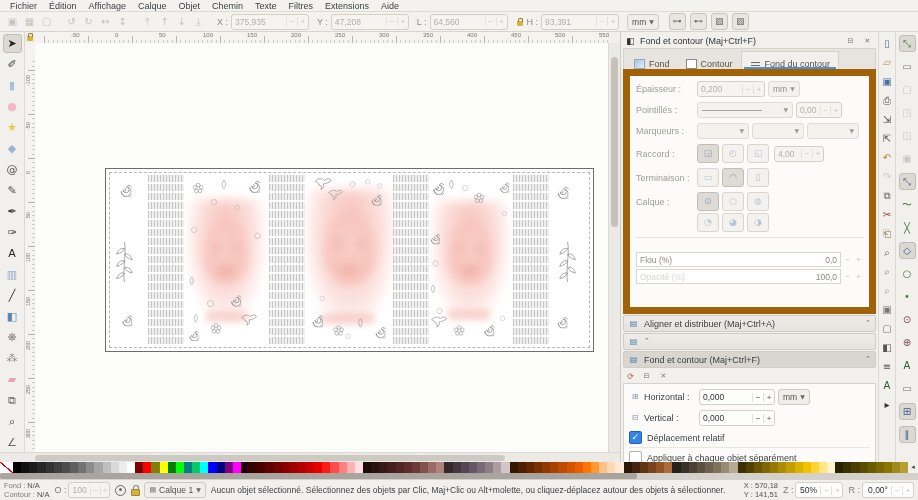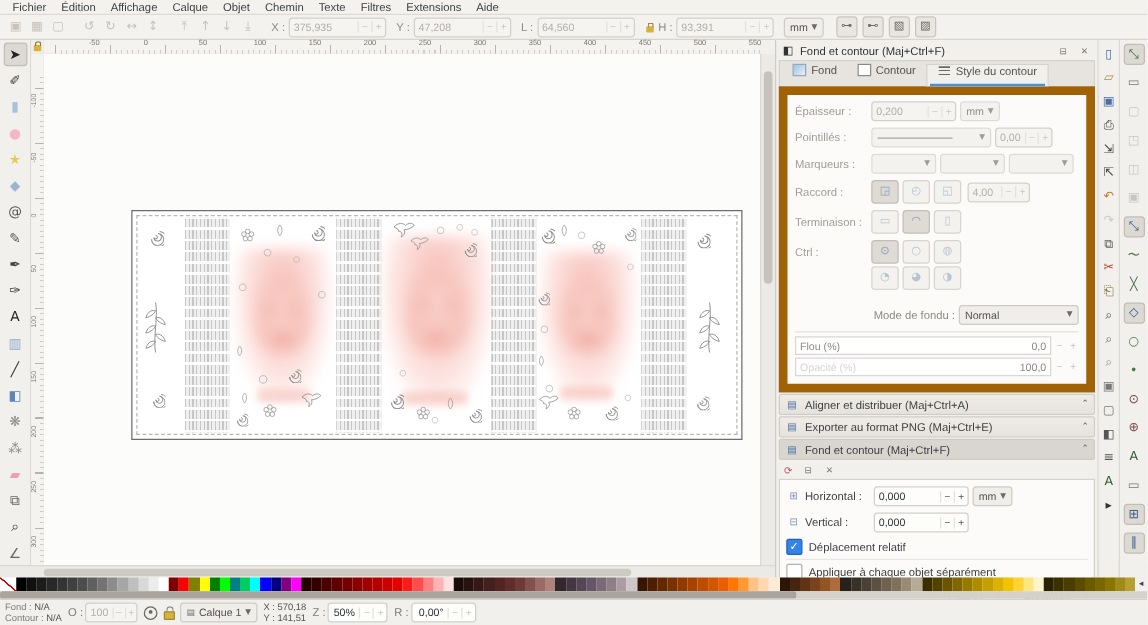--- a/index.html
+++ b/index.html
@@ -91,21 +91,21 @@
   .sb-xy{font-size:7.5px;line-height:9px;text-align:left;color:#55514b}
   .sb-spin{display:flex;align-items:center;gap:2px}
   
   #docks{left:620px;top:32px;width:258px;height:430px;background:#f2f0ed;border-left:1px solid #cfccc6;
          box-sizing:border-box;padding:2px;display:flex;flex-direction:column}
   .dlg-title{height:14px;display:flex;align-items:center;gap:4px;padding:0 2px}
   .dlg-title .t{flex:1;color:#2e3436;font-size:9px}
   .wbtn{width:11px;height:11px;display:flex;align-items:center;justify-content:center;font-size:7px;color:#7a766f;border:1px solid transparent;border-radius:2px}
   .dlg-ic{width:11px;height:11px;font-size:9px;display:flex;align-items:center;justify-content:center}
   .tabbar{height:18px;background:#e7e4df;border:1px solid #d5d1cb;border-bottom:none;display:flex;align-items:stretch;padding:2px 2px 0}
-  .tab{display:flex;align-items:flex-start;gap:4px;padding:0 8px;color:#55514b;position:relative}
+  .tab{display:flex;align-items:flex-end;gap:4px;padding:0 8px;color:#55514b;position:relative}
   .tab.active{background:#f2f0ed;border:1px solid #d5d1cb;border-bottom:none}
   .tab.active::after{content:'';position:absolute;left:2px;right:2px;bottom:0;height:2px;background:#4a90d9}
   .sq-fill{width:9px;height:8px;background:linear-gradient(135deg,#9ec3e6,#e8f0f8);border:1px solid #9aa7b5}
   .sq-stroke{width:9px;height:8px;background:#fff;border:1px solid #8d8983}
   .sq-dash{width:11px;height:8px;background:repeating-linear-gradient(0deg,#6d6962 0 1px,transparent 1px 3px);background-size:9px 7px;background-repeat:no-repeat;background-position:1px 1px}
   .panel-body{background:#fcfbfa;border:7px solid #a16207;padding:5px 6px 4px;display:flex;flex-direction:column}
   .row{display:flex;align-items:center;margin-bottom:5px;gap:3px}
   .row .rl{width:58px;color:#a19d96;flex:none}
   .tbtn{width:20px;height:17px;border:1px solid #d8d4cf;border-radius:3px;background:#f4f2ef;
         display:flex;align-items:center;justify-content:center;font-size:9px;color:#b9c4d2}
@@ -410,21 +410,21 @@
       <span class="tab">
           <span class="sq-fill"></span>
           <span>Fond</span>
         </span>
       <span class="tab">
           <span class="sq-stroke"></span>
           <span>Contour</span>
         </span>
       <span class="tab active">
           <span class="sq-dash"></span>
-          <span>Style du contour</span>
+          <span>Fond du contour</span>
         </span>
     </div>
     <div class="panel-body" style="height:222px">
       <div class="row">
         <span class="rl">Épaisseur :</span>
         <span class="entry dis" style="width:66px">
             <span class="num">0,200</span>
             <span class="sp">−</span>
             <span class="sp">+</span>
           </span>
@@ -468,39 +468,32 @@
             <span class="sp">+</span>
           </span>
       </div>
       <div class="row">
         <span class="rl">Terminaison :</span>
         <span class="tbtn ic">▭</span>
         <span class="tbtn on ic">◠</span>
         <span class="tbtn ic">▯</span>
       </div>
       <div class="row" style="margin-bottom:2px">
-        <span class="rl">Ctrl :</span>
+        <span class="rl">Calque :</span>
         <span class="tbtn on ic">⊙</span>
         <span class="tbtn ic">○</span>
         <span class="tbtn ic">◍</span>
       </div>
       <div class="row">
         <span class="rl"></span>
         <span class="tbtn ic">◔</span>
         <span class="tbtn ic">◕</span>
         <span class="tbtn ic">◑</span>
       </div>
-      <div class="row" style="margin-top:auto;justify-content:flex-end">
-        <span style="color:#8d8983">Mode de fondu :</span>
-        <span class="dd" style="width:86px;justify-content:space-between">
-            <span>Normal</span>
-            <span class="ar ic">▼</span>
-          </span>
-      </div>
-      <div style="border-top:1px solid #e4e1db;padding-top:3px">
+      <div style="border-top:1px solid #e4e1db;padding-top:14px">
         <div class="slider-row">
           <span class="slider-entry">
             <span class="sl">Flou (%)</span>
               <span class="sv">0,0</span>
           </span>
             <span class="sp2">−</span>
             <span class="sp2">+</span>
         </div>
         <div class="slider-row">
           <span class="slider-entry">
@@ -517,21 +510,20 @@
   <div>
 
       <div class="dock-h">
         <span class="dlg-ic ic" style="color:#4a6fa5;font-size:8px">▤</span>
         <span class="dt">Aligner et distribuer (Maj+Ctrl+A)</span>
         <span class="chev ic">⌃</span>
       </div>
 
       <div class="dock-h">
         <span class="dlg-ic ic" style="color:#4a6fa5;font-size:8px">▤</span>
-        <span class="dt">Exporter au format PNG (Maj+Ctrl+E)</span>
         <span class="chev ic">⌃</span>
       </div>
 
       <div class="dock-h active">
         <span class="dlg-ic ic" style="color:#4a6fa5;font-size:8px">▤</span>
         <span class="dt">Fond et contour (Maj+Ctrl+F)</span>
         <span class="chev ic">⌃</span>
       </div>
     </div>
 
@@ -761,20 +753,21 @@
   </div>
   <span class="mini-eye"></span>
   <span class="sb-lock">
       <i></i>
     </span>
   <span class="dd">
       <span class="ic" style="font-size:7px;color:#6d6962">▤</span>
       <span>Calque 1</span>
       <span class="ar ic">▼</span>
     </span>
+  <span id="sb-msg">Aucun objet sélectionné. Sélectionnez des objets par Clic, Maj+Clic ou Alt+molette, ou cliquez-déplacez autour des objets à sélectionner.</span>
   <div class="sb-xy">
     <div><span>X :</span> <span>570,18</span></div>
     <div><span>Y :</span> <span>141,51</span></div>
   </div>
   <div class="sb-spin">
     <span style="color:#807c75">Z :</span>
     <span class="entry" style="width:46px">
         <span class="num" style="text-align:center;color:#2e3436">50%</span>
         <span class="sp">−</span>
         <span class="sp">+</span>

